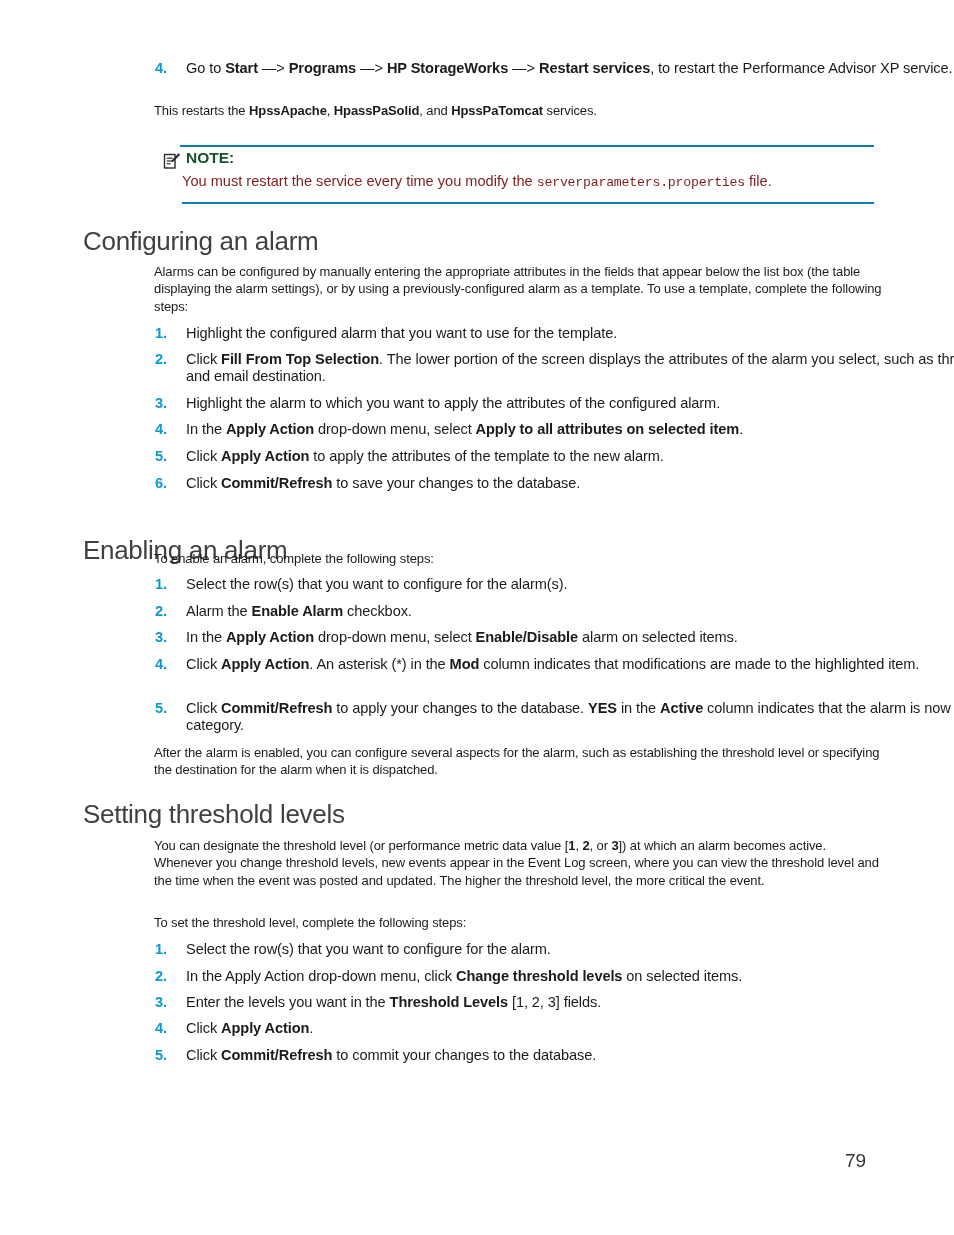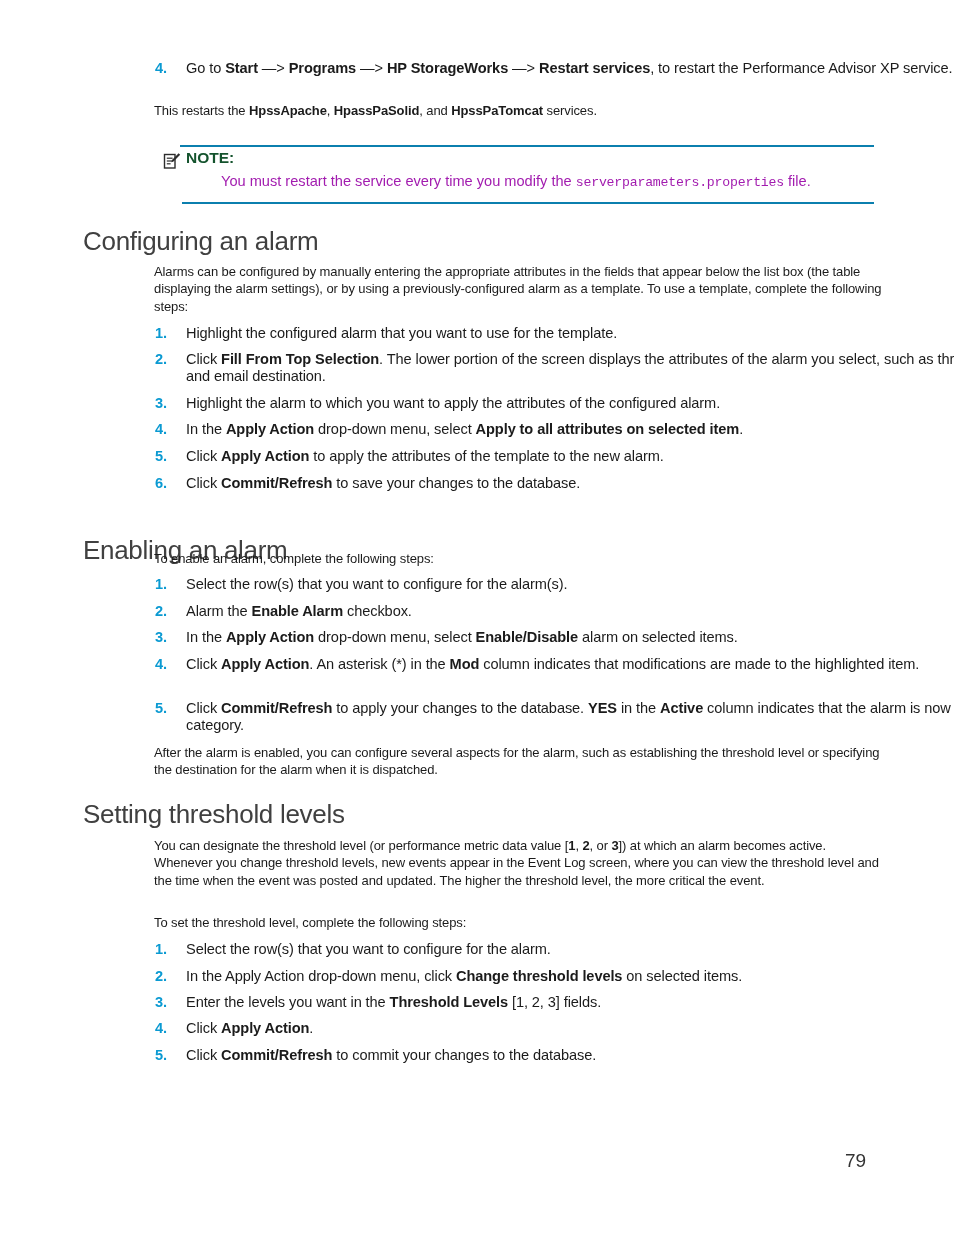--- a/index.html
+++ b/index.html
@@ -111,22 +111,21 @@
     color: #14532d;
     letter-spacing: 0px;
   }
   .note-body {
     position: absolute;
     left: 182px;
     top: 28px;
     width: 700px;
     font-size: 14.6px;
     line-height: 17.4px;
-    color: #a21caf;
-    margin-left: 39px;
+    color: #7f1d1d;
   }
 
   
   .footer {
     position: absolute;
     left: 0;
     top: 1152px;
     width: 954px;
     height: 20px;
   }

